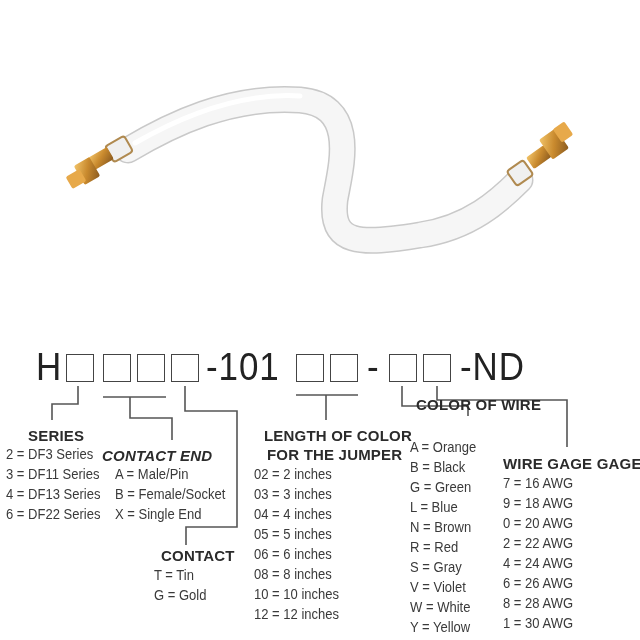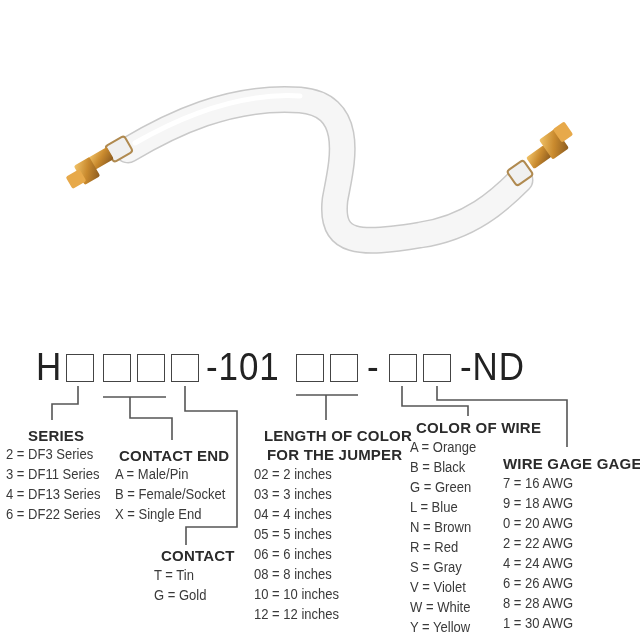--- a/index.html
+++ b/index.html
@@ -74,41 +74,41 @@
     <polyline points="437,386 437,400 567,400 567,447"></polyline>
   </g>
 </svg>
 
 <div class="heading" style="left:28px; top:427px;">SERIES</div>
 <div class="item" style="left:6px; top:446px;">2 = DF3 Series</div>
 <div class="item" style="left:6px; top:466px;">3 = DF11 Series</div>
 <div class="item" style="left:6px; top:486px;">4 = DF13 Series</div>
 <div class="item" style="left:6px; top:506px;">6 = DF22 Series</div>
 
-<div class="heading" style="left:119px; top:447px;">CONTACT END</div>
+<div class="heading" style="left:102px; top:447px;font-style:italic;">CONTACT END</div>
 <div class="item" style="left:115px; top:466px;">A = Male/Pin</div>
 <div class="item" style="left:115px; top:486px;">B = Female/Socket</div>
 <div class="item" style="left:115px; top:506px;">X = Single End</div>
 
 <div class="heading" style="left:161px; top:547px;">CONTACT</div>
 <div class="item" style="left:154px; top:567px;">T = Tin</div>
 <div class="item" style="left:154px; top:587px;">G = Gold</div>
 
 <div class="heading" style="left:264px; top:427px;">LENGTH OF COLOR</div>
 <div class="heading" style="left:267px; top:446px;text-align:center;">FOR THE JUMPER</div>
 <div class="item" style="left:254px; top:466px;">02 = 2 inches</div>
 <div class="item" style="left:254px; top:486px;">03 = 3 inches</div>
 <div class="item" style="left:254px; top:506px;">04 = 4 inches</div>
 <div class="item" style="left:254px; top:526px;">05 = 5 inches</div>
 <div class="item" style="left:254px; top:546px;">06 = 6 inches</div>
 <div class="item" style="left:254px; top:566px;">08 = 8 inches</div>
 <div class="item" style="left:254px; top:586px;">10 = 10 inches</div>
 <div class="item" style="left:254px; top:606px;">12 = 12 inches</div>
 
-<div class="heading" style="left:416px; top:419px;">COLOR OF WIRE</div>
+<div class="heading" style="left:416px; top:396px;">COLOR OF WIRE</div>
 <div class="item" style="left:410px; top:439px;">A = Orange</div>
 <div class="item" style="left:410px; top:459px;">B = Black</div>
 <div class="item" style="left:410px; top:479px;">G = Green</div>
 <div class="item" style="left:410px; top:499px;">L = Blue</div>
 <div class="item" style="left:410px; top:519px;">N = Brown</div>
 <div class="item" style="left:410px; top:539px;">R = Red</div>
 <div class="item" style="left:410px; top:559px;">S = Gray</div>
 <div class="item" style="left:410px; top:579px;">V = Violet</div>
 <div class="item" style="left:410px; top:599px;">W = White</div>
 <div class="item" style="left:410px; top:619px;">Y = Yellow</div>

